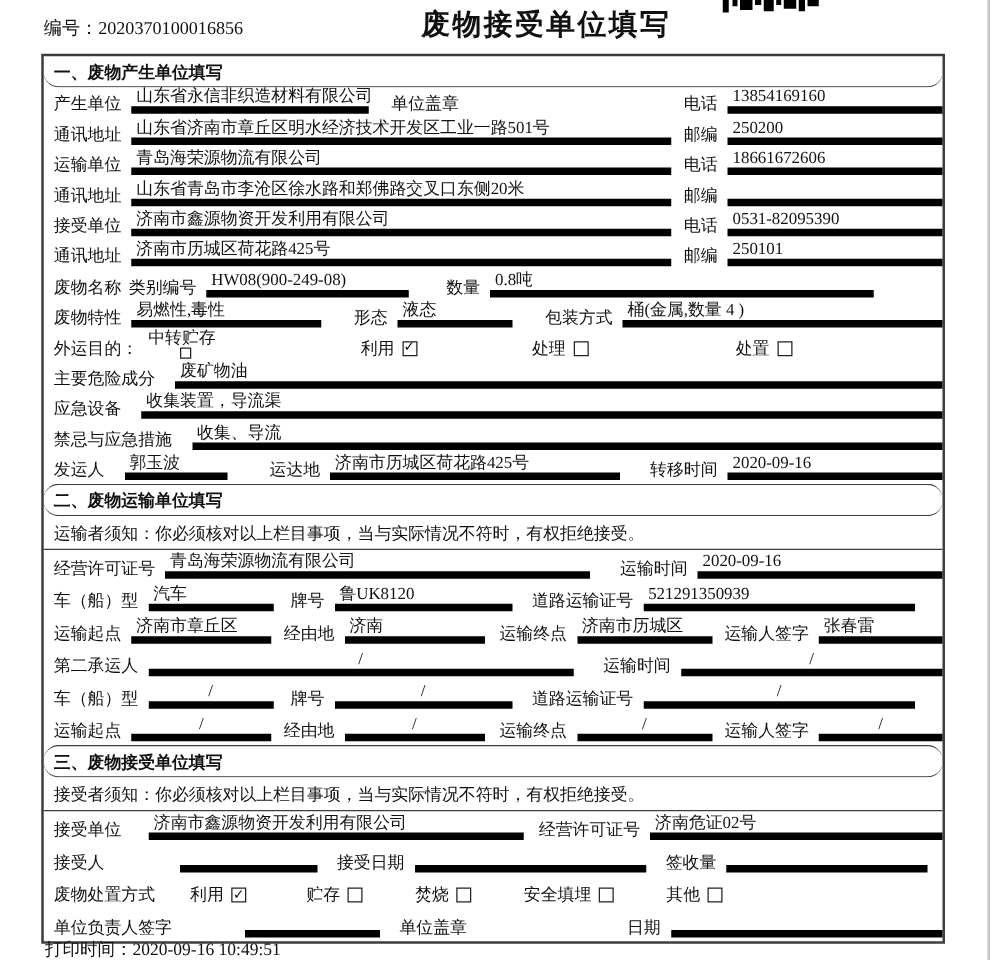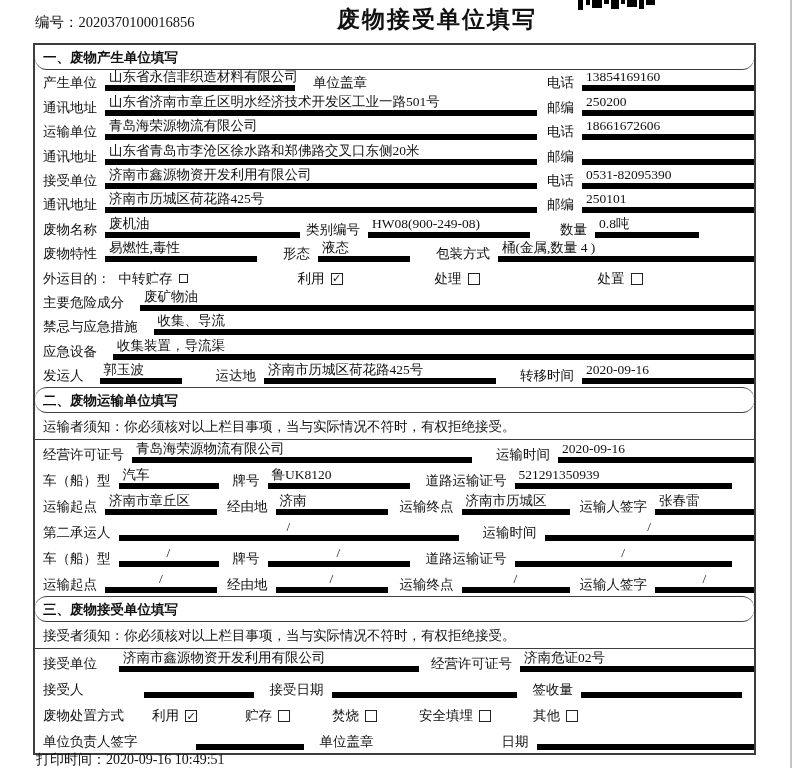--- a/index.html
+++ b/index.html
@@ -108,37 +108,36 @@
           <span class="val" style="width: 172px;">0531-82095390</span>
         </div>
         <div class="frow">
           <span class="lbl">通讯地址</span>
           <span class="val" style="width: 432px;">济南市历城区荷花路425号</span>
           <span class="lbl" style="margin-left: auto;">邮编</span>
           <span class="val" style="width: 172px;">250101</span>
         </div>
         <div class="frow">
           <span class="lbl">废物名称</span>
-          <span class="val" style="width: 195px;">废机油</span>
           <span class="lbl" style="margin-left: 6px;">类别编号</span>
           <span class="val" style="width: 162px;">HW08(900-249-08)</span>
           <span class="lbl" style="margin-left: 30px;">数量</span>
           <span class="val fill" style="margin-right: 55px;">0.8吨</span>
         </div>
         <div class="frow">
           <span class="lbl">废物特性</span>
           <span class="val" style="width: 152px;">易燃性,毒性</span>
           <span class="lbl" style="margin-left: 26px; text-align: right;">形态</span>
           <span class="val" style="width: 92px;">液态</span>
           <span class="lbl" style="margin-left: 26px;">包装方式</span>
           <span class="val fill">桶(金属,数量 4 )</span>
         </div>
         <div class="frow">
           <span class="lbl">外运目的：</span>
-          <span class="chk" style="margin-left: 8px;">
+          <span class="chk" style="margin-left: 8px; flex-direction: column;">
             <span class="chkt">中转贮存</span>
             <span class="box small"></span>
           </span>
           <span class="chk" style="margin-left: 110px;">
             <span class="chkt">利用</span>
             <span class="box">✓</span>
           </span>
           <span class="chk" style="margin-left: 92px;">
             <span class="chkt">处理</span>
             <span class="box"></span>
@@ -146,26 +145,26 @@
           <span class="chk" style="margin-left: 118px;">
             <span class="chkt">处置</span>
             <span class="box"></span>
           </span>
         </div>
         <div class="frow">
           <span class="lbl">主要危险成分</span>
           <span class="val fill" style="margin-left: 16px;">废矿物油</span>
         </div>
         <div class="frow">
+          <span class="lbl">应急设备</span>
+          <span class="val fill" style="margin-left: 16px;">收集装置，导流渠</span>
+        </div>
+        <div class="frow">
           <span class="lbl">禁忌与应急措施</span>
           <span class="val fill" style="margin-left: 16px;">收集、导流</span>
-        </div>
-        <div class="frow">
-          <span class="lbl">应急设备</span>
-          <span class="val fill" style="margin-left: 16px;">收集装置，导流渠</span>
         </div>
         <div class="frow">
           <span class="lbl">发运人</span>
           <span class="val" style="width: 82px; margin-left: 16px;">郭玉波</span>
           <span class="lbl" style="margin-left: 34px;">运达地</span>
           <span class="val" style="width: 232px;">济南市历城区荷花路425号</span>
           <span class="lbl" style="margin-left: 24px;">转移时间</span>
           <span class="val fill">2020-09-16</span>
         </div>
       </div>

